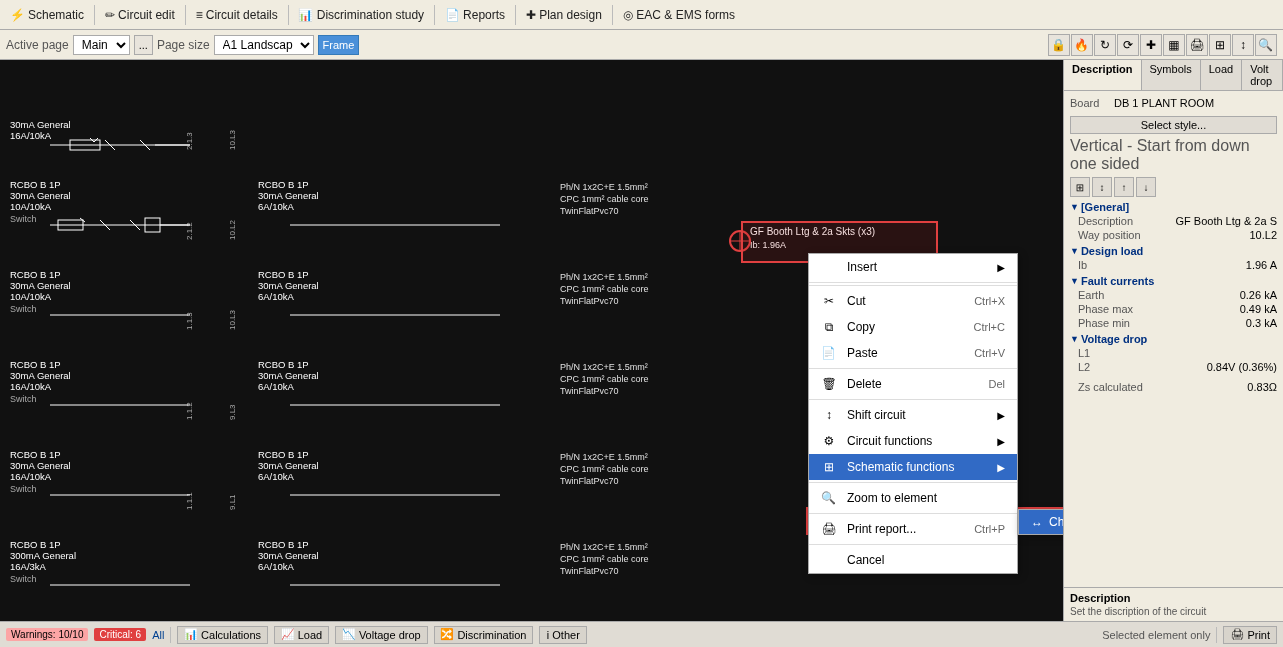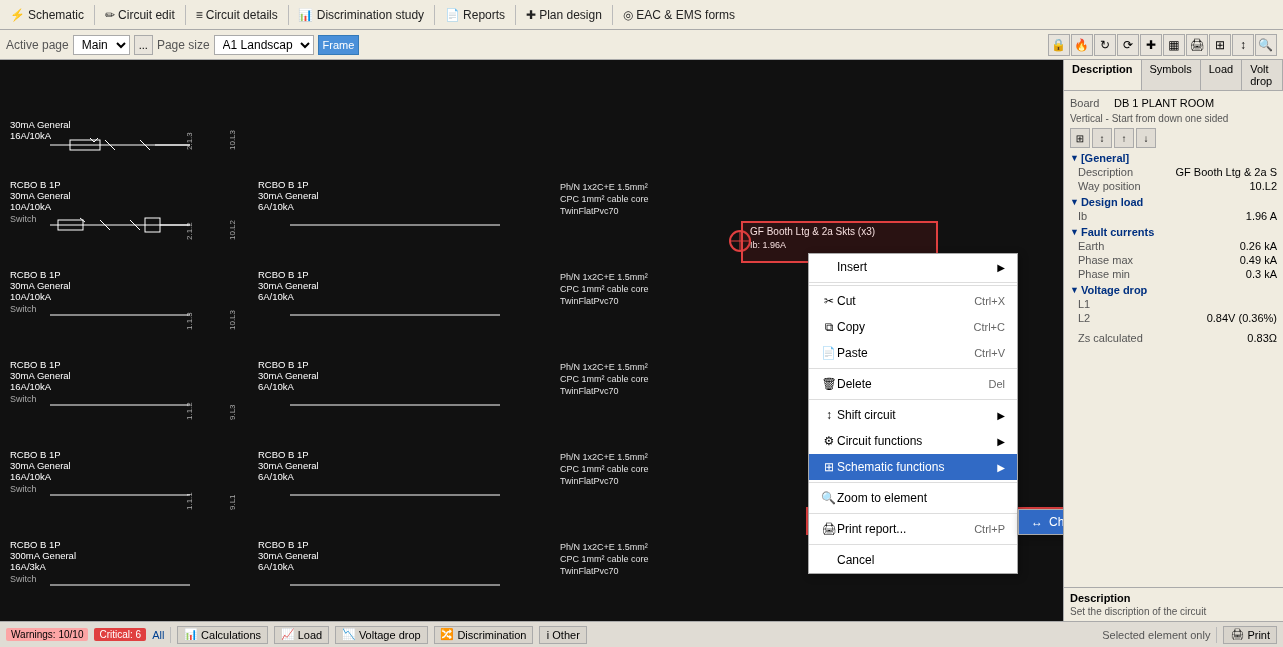--- a/index.html
+++ b/index.html
@@ -80,21 +80,21 @@
       display: flex; justify-content: space-between; margin-bottom: 2px;
       padding-left: 8px;
     }
     .prop-key { color: #555; }
     .prop-val { color: #000; font-weight: 500; }
     .select-style-btn {
       width: 100%; background: #e0dcd4; border: 1px solid #aaa;
       padding: 2px 6px; font-size: 11px; cursor: pointer; text-align: center;
       margin: 3px 0;
     }
-    .style-desc { font-size: 10px; color: #555; margin-bottom: 4px; }
+    .style-desc { font-size: 16px; color: #555; margin-bottom: 4px; }
     .panel-icon-row {
       display: flex; gap: 2px; margin-bottom: 4px;
     }
     .panel-icon-btn {
       width: 20px; height: 20px; border: 1px solid #aaa; background: #e0dcd4;
       cursor: pointer; display: flex; align-items: center; justify-content: center;
       font-size: 10px;
     }
     .desc-section {
       border-top: 1px solid #aaa; padding: 4px 6px; margin-top: auto;
@@ -105,21 +105,21 @@
     
     .context-menu {
       position: absolute; background: #fff; border: 1px solid #aaa;
       box-shadow: 2px 2px 8px rgba(0,0,0,0.3); z-index: 100; min-width: 200px;
     }
     .ctx-item {
       display: flex; align-items: center; padding: 5px 12px;
       cursor: pointer; font-size: 12px; justify-content: space-between;
     }
     .ctx-item.highlighted { background: #316ac5; color: #fff; }
-    .ctx-item-left { display: flex; align-items: center; gap: 0; }
+    .ctx-item-left { display: flex; align-items: center; gap: 10px; }
     .ctx-shortcut { color: #666; font-size: 11px; }
     .ctx-arrow { font-size: 10px; }
     .ctx-sep { height: 1px; background: #ddd; margin: 2px 0; }
     .ctx-icon { width: 16px; height: 16px; display: flex; align-items: center; justify-content: center; font-size: 12px; }
 
     
     .submenu {
       position: absolute; background: #fff; border: 1px solid #aaa;
       box-shadow: 2px 2px 8px rgba(0,0,0,0.3); z-index: 101; min-width: 180px;
     }
@@ -454,20 +454,21 @@
     <div class="panel-body">
       
       <div class="panel-row">
         <span class="panel-label">Board</span>
         <span class="panel-value">DB 1 PLANT ROOM</span>
       </div>
 
       
 
       
+      <button class="select-style-btn">Select style...</button>
       <div class="style-desc">Vertical - Start from down one sided</div>
 
       
       <div class="panel-icon-row">
         <button class="panel-icon-btn">⊞</button>
         <button class="panel-icon-btn">↕</button>
         <button class="panel-icon-btn">↑</button>
         <button class="panel-icon-btn">↓</button>
       </div>
 

